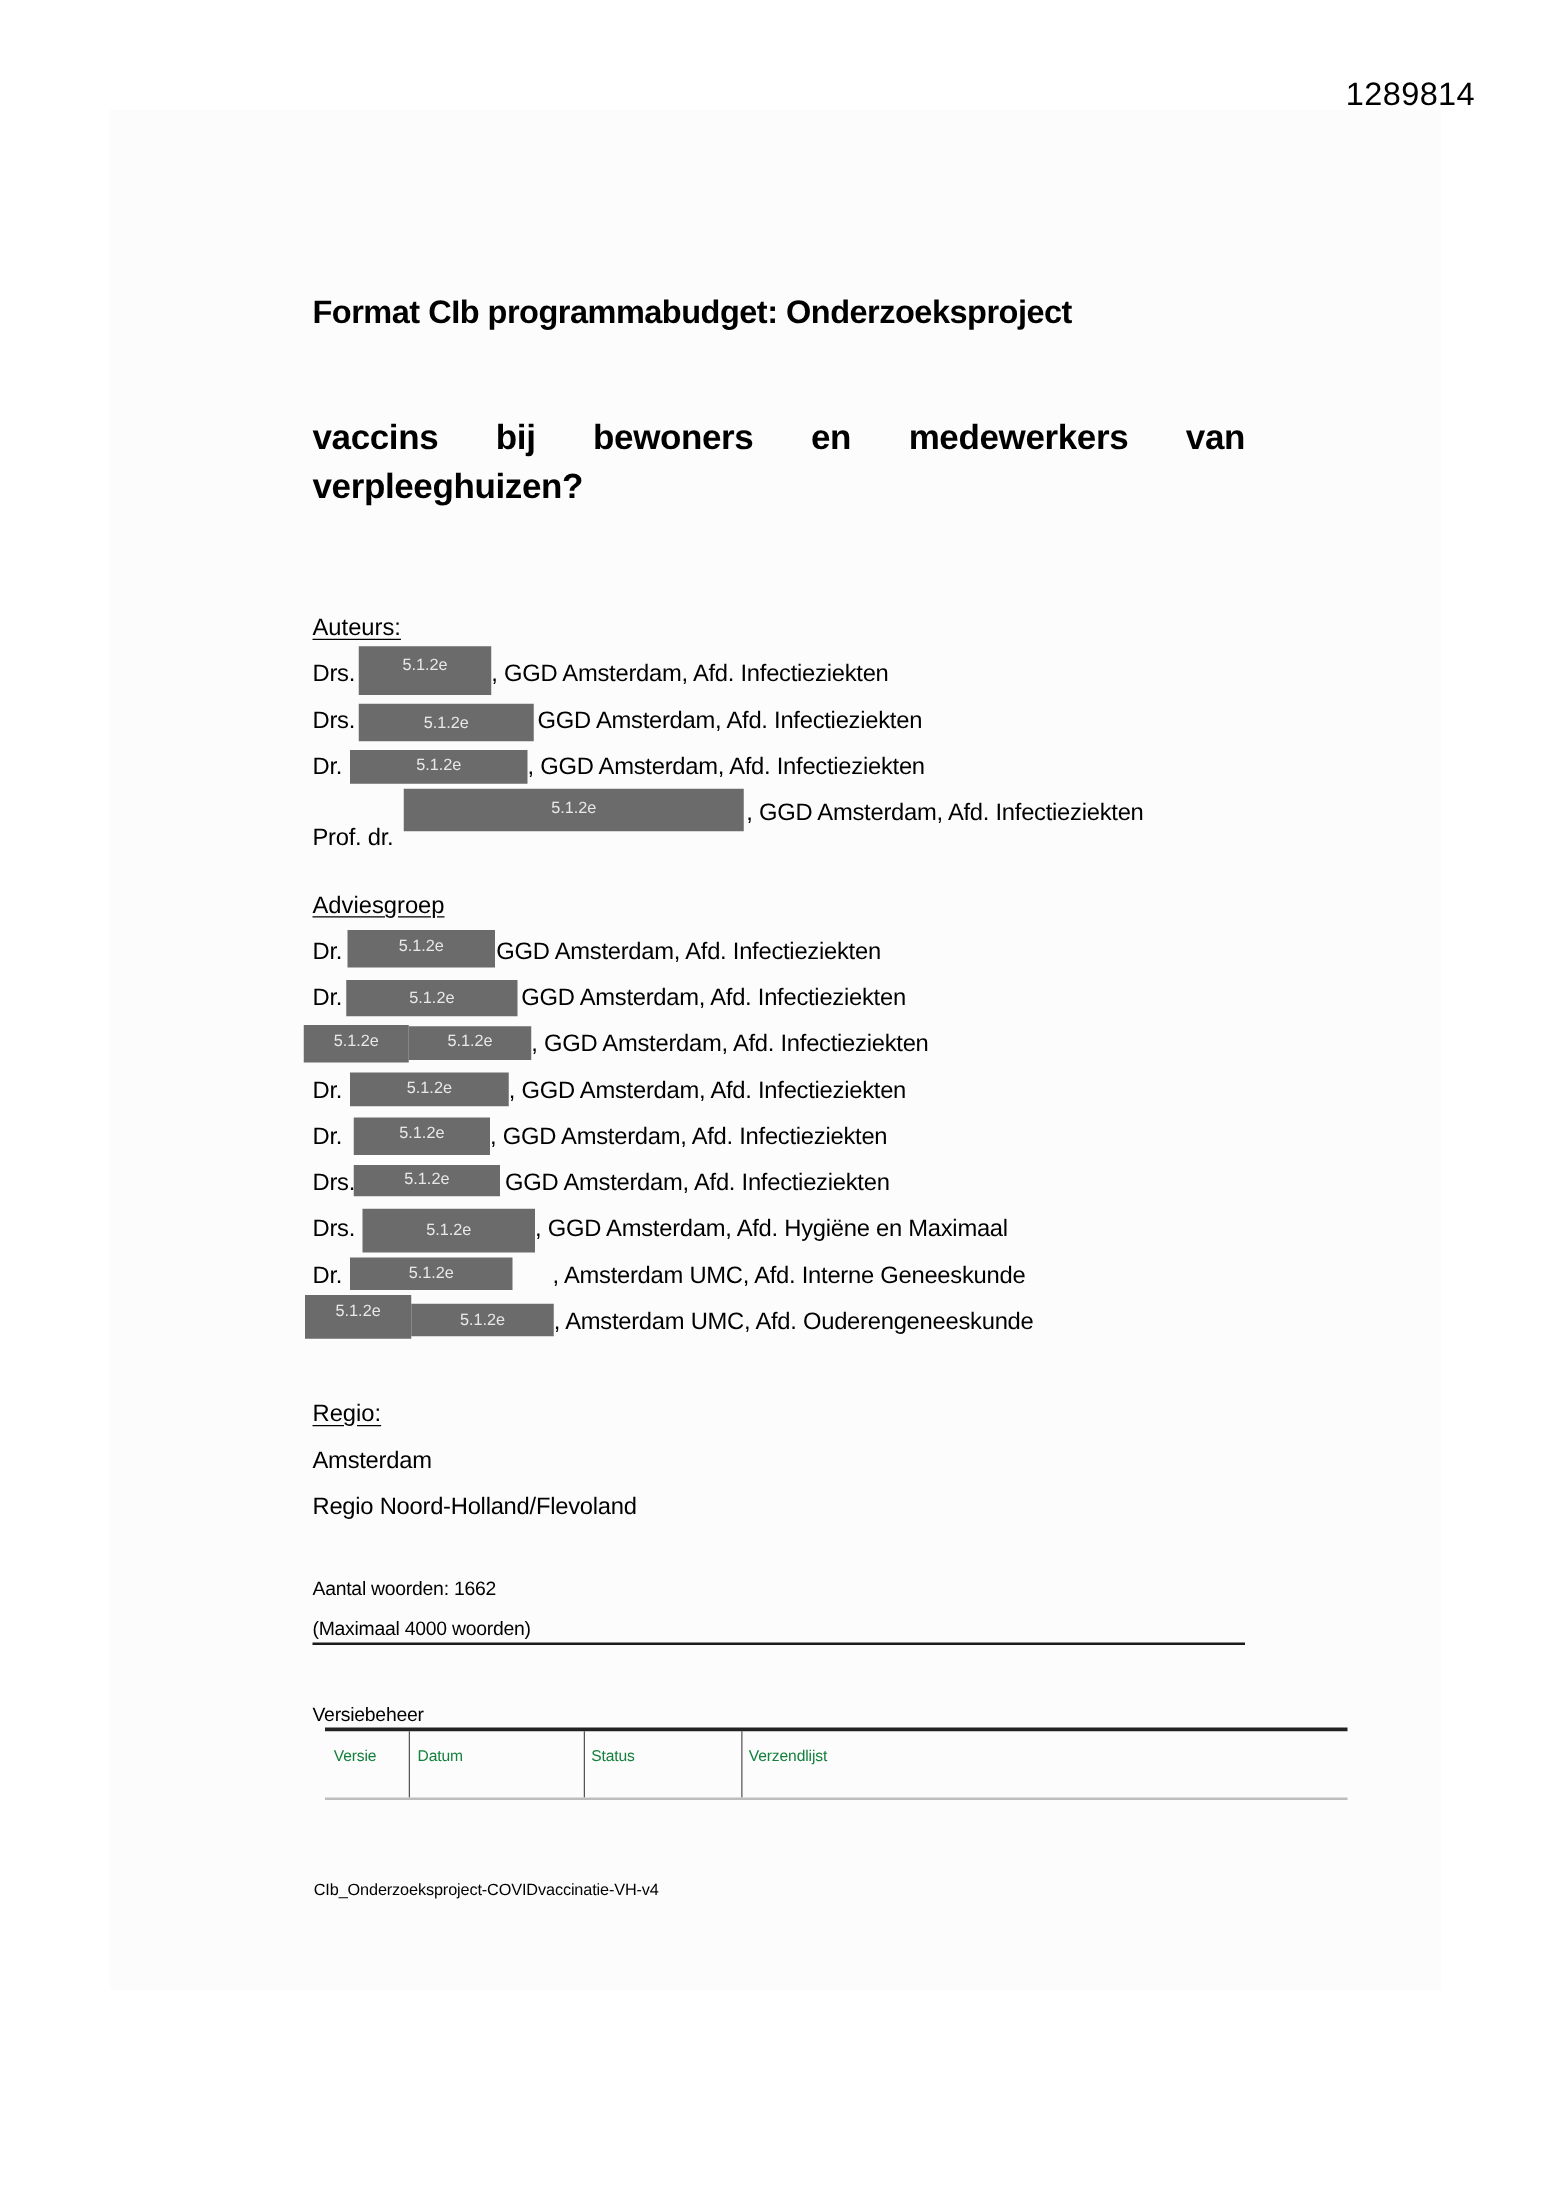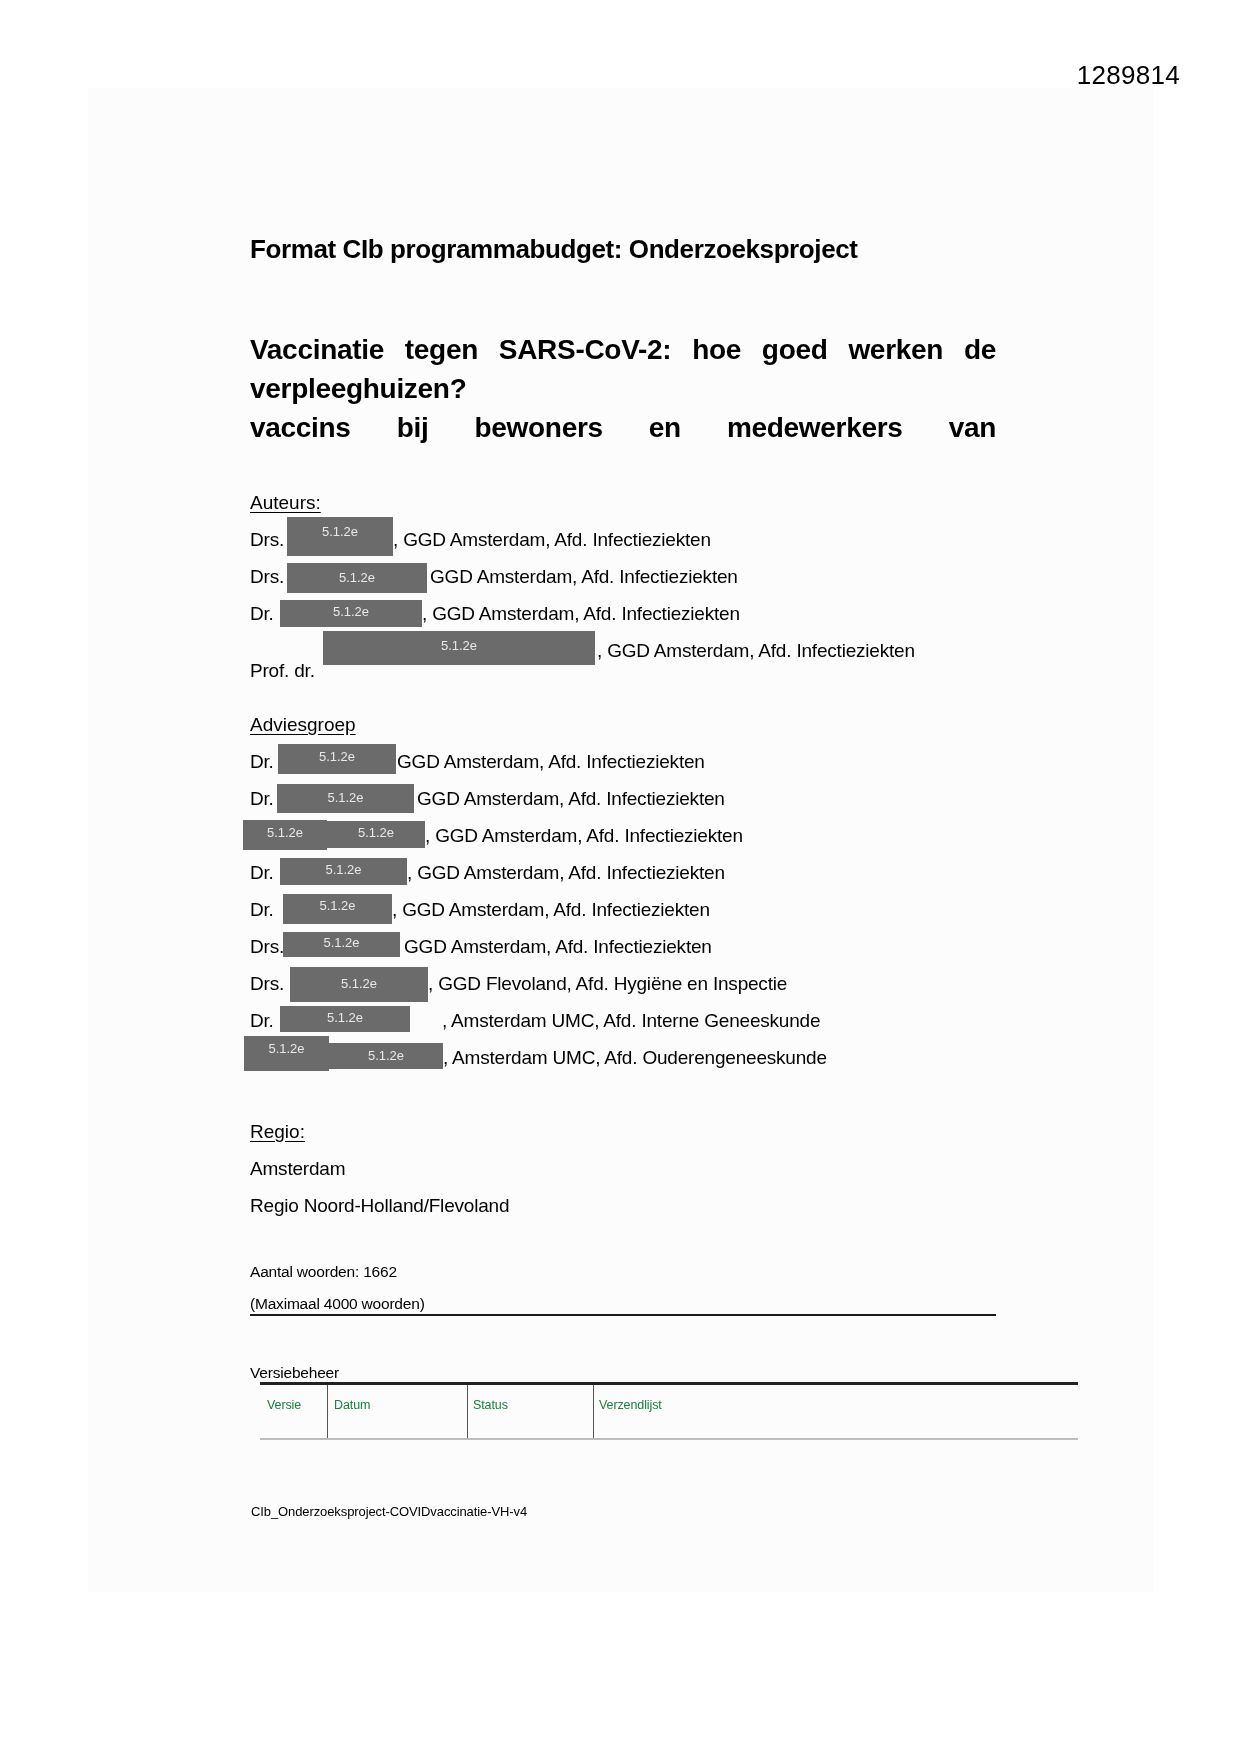--- a/index.html
+++ b/index.html
@@ -50,23 +50,22 @@
 </head>
 <body>
 
 <div class="page-bg"></div>
 
 <div class="doc-id">1289814</div>
 
 <div class="abs format-title">Format CIb programmabudget: Onderzoeksproject</div>
 
 <div class="main-title">
-  <span class="line">Vaccinatie tegen SARS-CoV-2: hoe goed werken de</span>
+  <span class="line">vaccins bij bewoners en medewerkers van</span>
   <span class="line last">verpleeghuizen?</span>
-  <span class="line">vaccins bij bewoners en medewerkers van</span>
 </div>
 
 <div class="abs section-head" style="left:250px; top:492px;">Auteurs:</div>
 
 <div>
   <div class="abs row" style="left:250px; top:529px;">Drs.</div>
   <div class="redact" style="left:287px; top:517px; width:106px; height:39px;">
       <span>5.1.2e</span>
     </div>
   <div class="abs row" style="left:393px; top:529px;">, GGD Amsterdam, Afd. Infectieziekten</div>
@@ -129,21 +128,21 @@
   <div class="abs row" style="left:250px; top:936px;">Drs.</div>
   <div class="redact" style="left:283px; top:932px; width:117px; height:25px;">
       <span style="padding-top:4px">5.1.2e</span>
     </div>
   <div class="abs row" style="left:404px; top:936px;">GGD Amsterdam, Afd. Infectieziekten</div>
 
   <div class="abs row" style="left:250px; top:973px;">Drs.</div>
   <div class="redact" style="left:290px; top:967px; width:138px; height:35px;">
       <span style="padding-top:10px">5.1.2e</span>
     </div>
-  <div class="abs row" style="left:428px; top:973px;">, GGD Flevoland, Afd. Hygiëne en Inspectie</div>
+  <div class="abs row" style="left:428px; top:973px;">, GGD Amsterdam, Afd. Hygiëne en Maximaal</div>
 
   <div class="abs row" style="left:250px; top:1010px;">Dr.</div>
   <div class="redact" style="left:280px; top:1006px; width:130px; height:26px;">
       <span style="padding-top:5px">5.1.2e</span>
     </div>
   <div class="abs row" style="left:410px; top:1010px;padding-left:32px;">, Amsterdam UMC, Afd. Interne Geneeskunde</div>
 
   <div class="redact" style="left:244px; top:1036px; width:85px; height:35px;">
       <span style="padding-top:6px">5.1.2e</span>
     </div>

